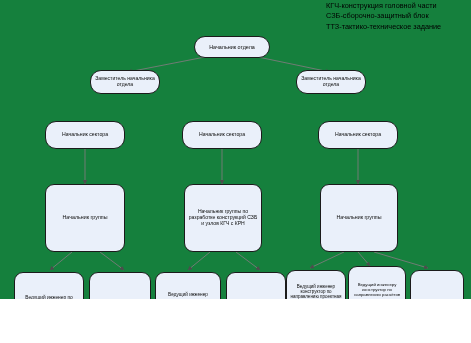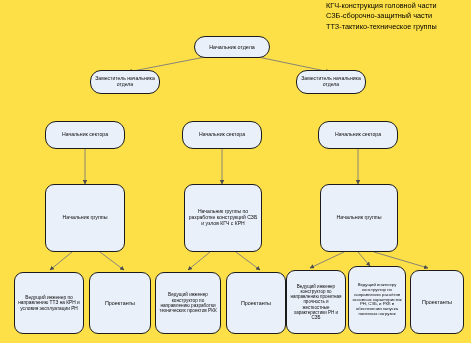--- a/index.html
+++ b/index.html
@@ -8,22 +8,22 @@
     padding: 0;
     background: #ffffff;
   }
   body {
     font-family: "Liberation Sans", sans-serif;
     color: #000000;
   }
   #canvas {
     position: relative;
     width: 471px;
-    height: 343px;
-    background: #fde047;
+    height: 299px;
+    background: #15803d;
     overflow: hidden;
     text-decoration: underline;
   }
   #edges {
     position: absolute;
     left: 0;
     top: 0;
     width: 471px;
     height: 343px;
     pointer-events: none;
@@ -88,22 +88,22 @@
       <line x1="210" y1="252" x2="188" y2="270"></line>
       <line x1="236" y1="252" x2="260" y2="270"></line>
       <line x1="344" y1="252" x2="310" y2="268"></line>
       <line x1="358" y1="252" x2="370" y2="266"></line>
       <line x1="374" y1="252" x2="428" y2="268"></line>
     </g>
   </svg>
 
   <div class="legend">
     <span class="legend-line">КГЧ-конструкция головной части</span>
-    <span class="legend-line">СЗБ-сборочно-защитный части</span>
-    <span class="legend-line">ТТЗ-тактико-техническое группы</span>
+    <span class="legend-line">СЗБ-сборочно-защитный блок</span>
+    <span class="legend-line">ТТЗ-тактико-техническое задание</span>
   </div>
 
   <div class="node pill" style="left:194px; top:36px; width:76px; height:22px; font-size:5.4px;">
     <span class="node-label">Начальник отдела</span>
   </div>
 
   <div class="node pill" style="left:90px; top:70px; width:70px; height:24px; font-size:5.1px;">
     <span class="node-label">Заместитель начальника отдела</span>
   </div>
 

